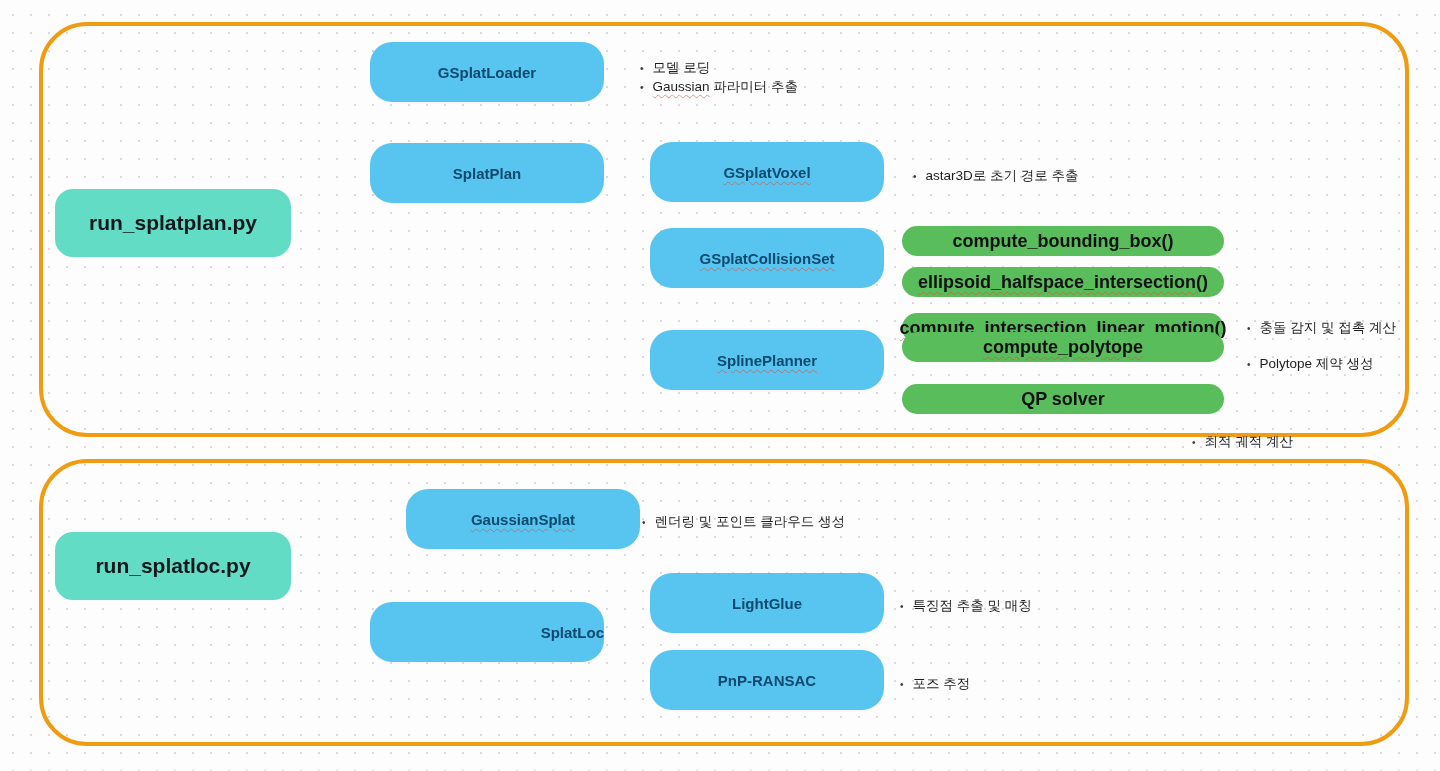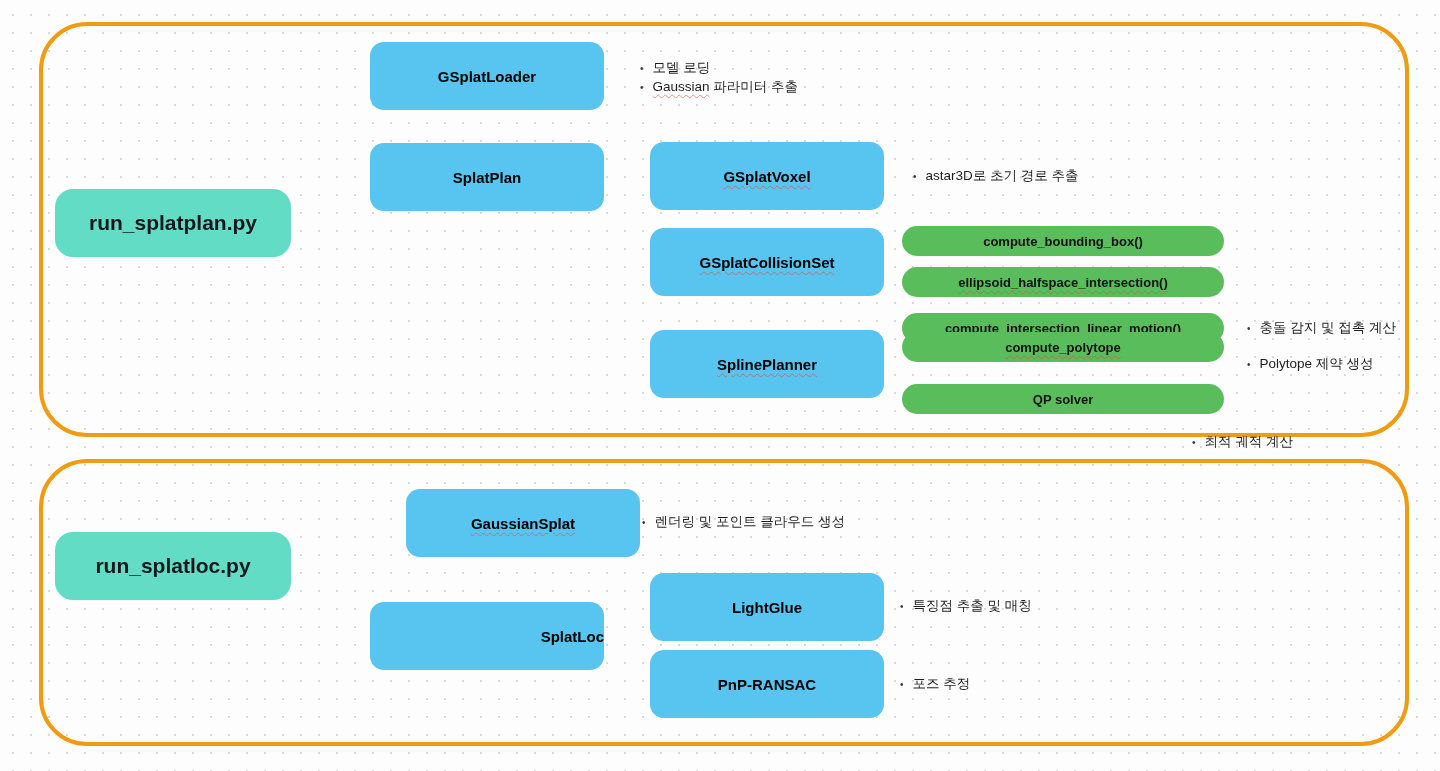--- a/index.html
+++ b/index.html
@@ -21,30 +21,30 @@
     background:transparent;
   }
   .frame-top    { left:39px; top:22px;  width:1370px; height:415px; }
   .frame-bottom { left:39px; top:459px; width:1370px; height:287px; }
 
   .box {
     position:absolute; display:flex; align-items:center; justify-content:center;
     box-sizing:border-box; text-align:center;
   }
   .module {
-    width:234px; height:68px; border-radius:14px;
-    background:#58c4f0; color:#000000; font-weight:bold; font-size:15px;
+    width:234px; height:60px; border-radius:22px;
+    background:#58c4f0; color:#0c4a6e; font-weight:bold; font-size:15px;
   }
   .entry {
     width:236px; height:68px; border-radius:18px;
     background:#62dcc5; color:#14181c; font-weight:bold; font-size:21px;
   }
   .fn {
     left:902px; width:322px; height:30px; border-radius:15px;
-    background:#59bd5c; color:#111111; font-weight:bold; font-size:13px;
+    background:#59bd5c; color:#111111; font-weight:bold; font-size:18px;
   }
   .note {
     position:absolute; transform:translateY(-50%);
     display:flex; align-items:center; gap:9px;
     font-size:13.5px; color:#1e1e1e; white-space:nowrap;
   }
   .note::before { content:"•"; font-size:10px; color:#3a3a3a; }
   .sq {
     text-decoration-line:underline;
     text-decoration-style:wavy;

